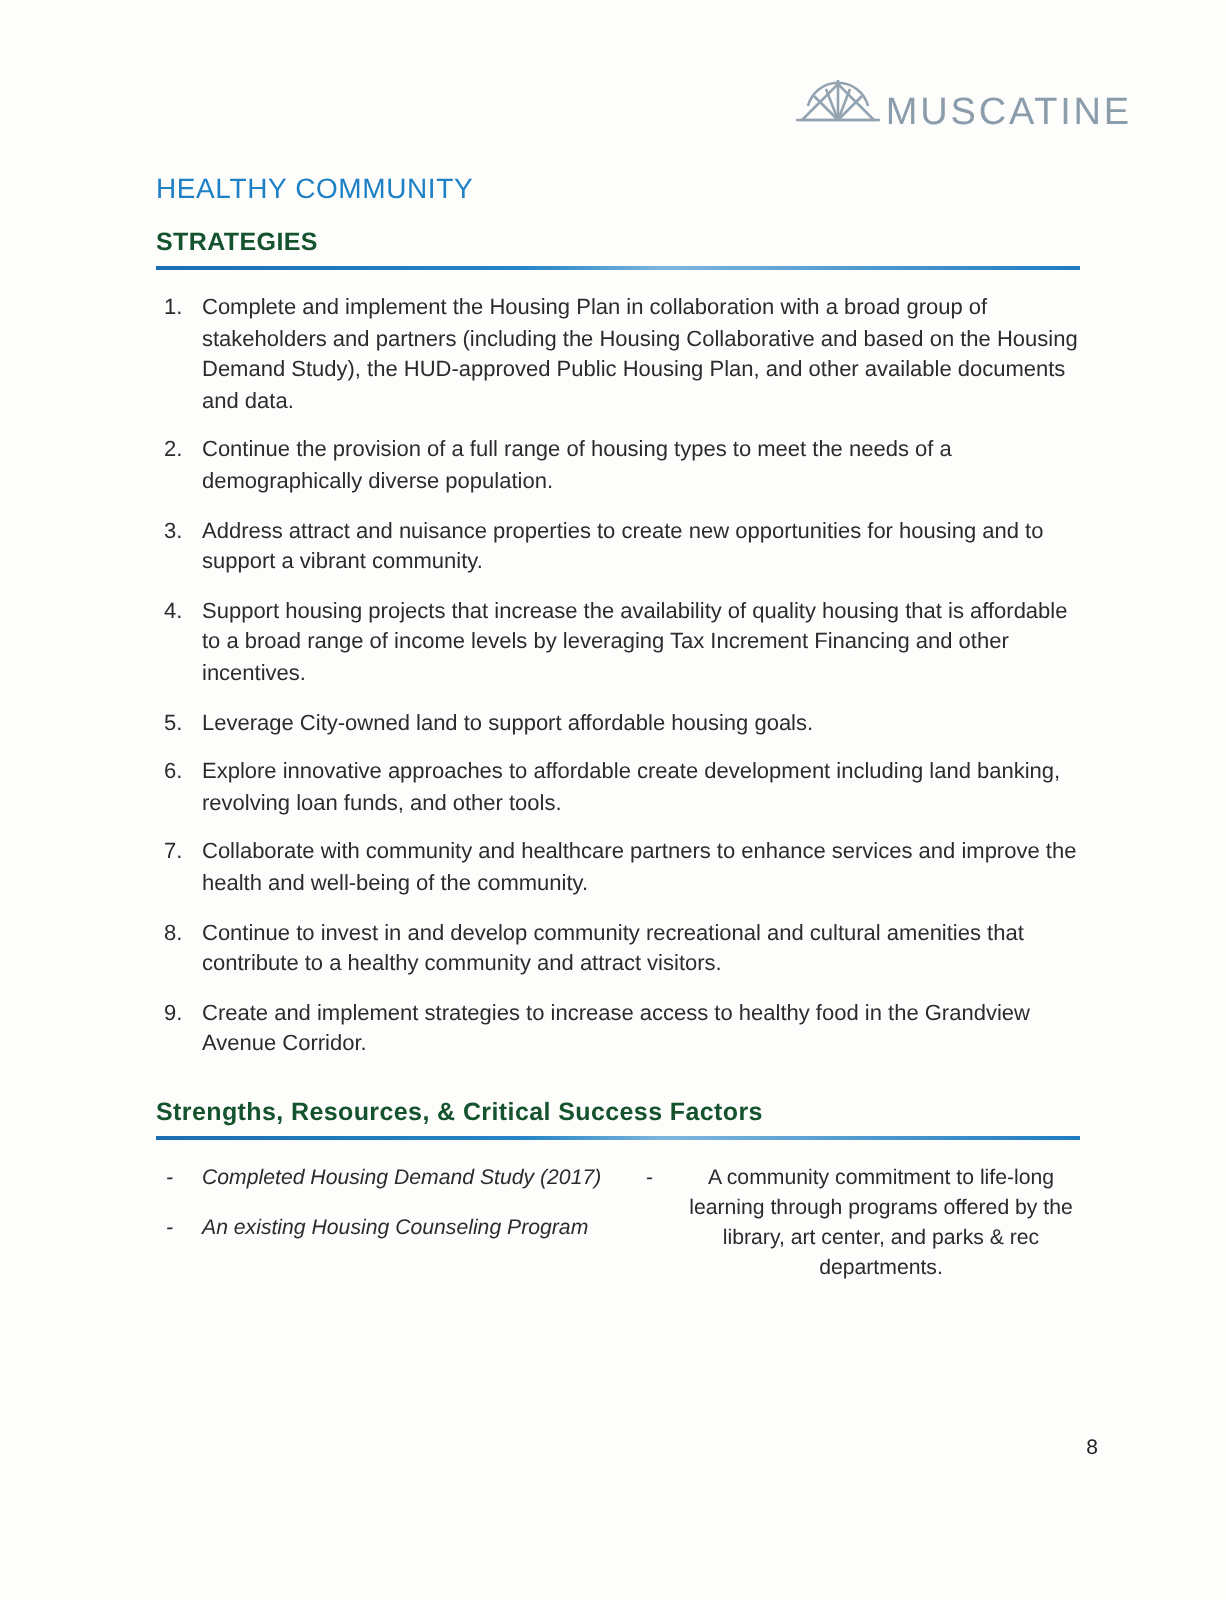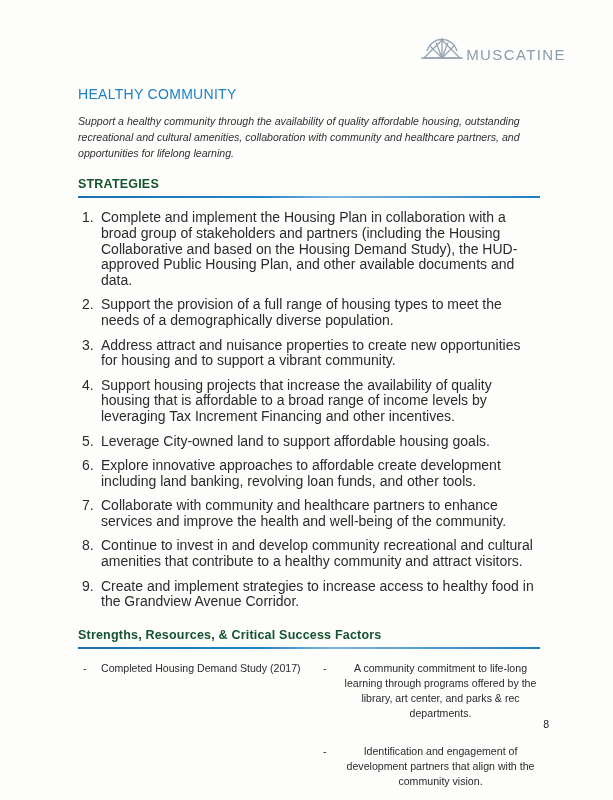--- a/index.html
+++ b/index.html
@@ -13,21 +13,21 @@
   }
   .page { position:relative; width:613px; height:800px; }
 
   
   .logo-row {
     position:absolute; top:32px; right:47px;
     display:flex; align-items:center; gap:2px;
   }
   .logo-icon { width:44px; height:30px; display:block; }
   .logo-text {
-    font-size:15px; font-weight:400; letter-spacing:1.4px;
+    font-size:19px; font-weight:400; letter-spacing:1.4px;
     color:#8b9cab;
     margin-top:14px;
   }
 
   
   .content { position:absolute; left:78px; top:86px; width:462px; }
 
   .section-title {
     color:#1e81c6; font-size:14px; font-weight:500;
     letter-spacing:0.3px; margin-bottom:12px;
@@ -44,30 +44,30 @@
     height:2px; width:100%;
     background:linear-gradient(90deg,#1a6fb0,#2585c6 40%,#7db6dd 55%,#1e7cc0);
     margin-bottom:12px;
   }
 
   
   ol.strategies { list-style:none; counter-reset:strat; margin:2px 0 18px 4px; }
   ol.strategies > li {
     counter-increment:strat;
     position:relative; padding-left:19px;
-    font-size:14px; line-height:15.6px; margin-bottom:9px;
+    font-size:11px; line-height:15.6px; margin-bottom:9px;
   }
   ol.strategies > li::before {
     content:counter(strat) ".";
     position:absolute; left:0; top:0; font-weight:700; font-weight:400;
   }
 
   
   .columns { display:flex; margin-top:6px; margin-left:4px; }
-  .col-left { width:240px; flex:none; }
+  .col-left { width:240px; flex:none;font-style:italic; }
   .col-right { width:218px; flex:none;text-align:center; }
   ul.dash { list-style:none; }
   ul.dash > li {
     position:relative; padding-left:19px;
     font-size:10.6px; line-height:15.2px; margin-bottom:10px;
   }
   ul.dash > li::before { content:"-"; position:absolute; left:1px; top:0; }
   .col-right ul.dash > li { margin-bottom:22px; }
 
   
@@ -96,50 +96,49 @@
       <path d="M 22 25 L 1 25"></path>
       <path d="M 22 25 L 43 25"></path>
     </svg>
     <span class="logo-text">MUSCATINE</span>
   </div>
 
   <div class="content">
 
     <h1 class="section-title">HEALTHY COMMUNITY</h1>
 
-    <p class="section-intro">Support a healthy community through the availability of quality affordable housing, outstanding recreational and cultural amenities, collaboration with community and healthcare partners, and opportunities for lifelong learning.</p>
 
     <h2 class="sub-heading">STRATEGIES</h2>
     <div class="rule"></div>
 
     <ol class="strategies">
       <li>Complete and implement the Housing Plan in collaboration with a broad group of stakeholders and partners (including the Housing Collaborative and based on the Housing Demand Study), the HUD-approved Public Housing Plan, and other available documents and data.</li>
-      <li>Support the provision of a full range of housing types to meet the needs of a demographically diverse population.</li>
+      <li>Continue the provision of a full range of housing types to meet the needs of a demographically diverse population.</li>
       <li>Address attract and nuisance properties to create new opportunities for housing and to support a vibrant community.</li>
       <li>Support housing projects that increase the availability of quality housing that is affordable to a broad range of income levels by leveraging Tax Increment Financing and other incentives.</li>
       <li>Leverage City-owned land to support affordable housing goals.</li>
       <li>Explore innovative approaches to affordable create development including land banking, revolving loan funds, and other tools.</li>
       <li>Collaborate with community and healthcare partners to enhance services and improve the health and well-being of the community.</li>
       <li>Continue to invest in and develop community recreational and cultural amenities that contribute to a healthy community and attract visitors.</li>
       <li>Create and implement strategies to increase access to healthy food in the Grandview Avenue Corridor.</li>
     </ol>
 
     <h2 class="sub-heading">Strengths, Resources, &amp; Critical Success Factors</h2>
     <div class="rule"></div>
 
     <div class="columns">
       <div class="col-left">
         <ul class="dash">
           <li>Completed Housing Demand Study (2017)</li>
+          <li>An existing Housing Counseling Program</li>
         </ul>
       </div>
       <div class="col-right">
         <ul class="dash">
           <li>A community commitment to life-long learning through programs offered by the library, art center, and parks &amp; rec departments.</li>
-          <li>Identification and engagement of development partners that align with the community vision.</li>
         </ul>
       </div>
     </div>
 
   </div>
 
   <div class="page-number">8</div>
 
 </div>
 

